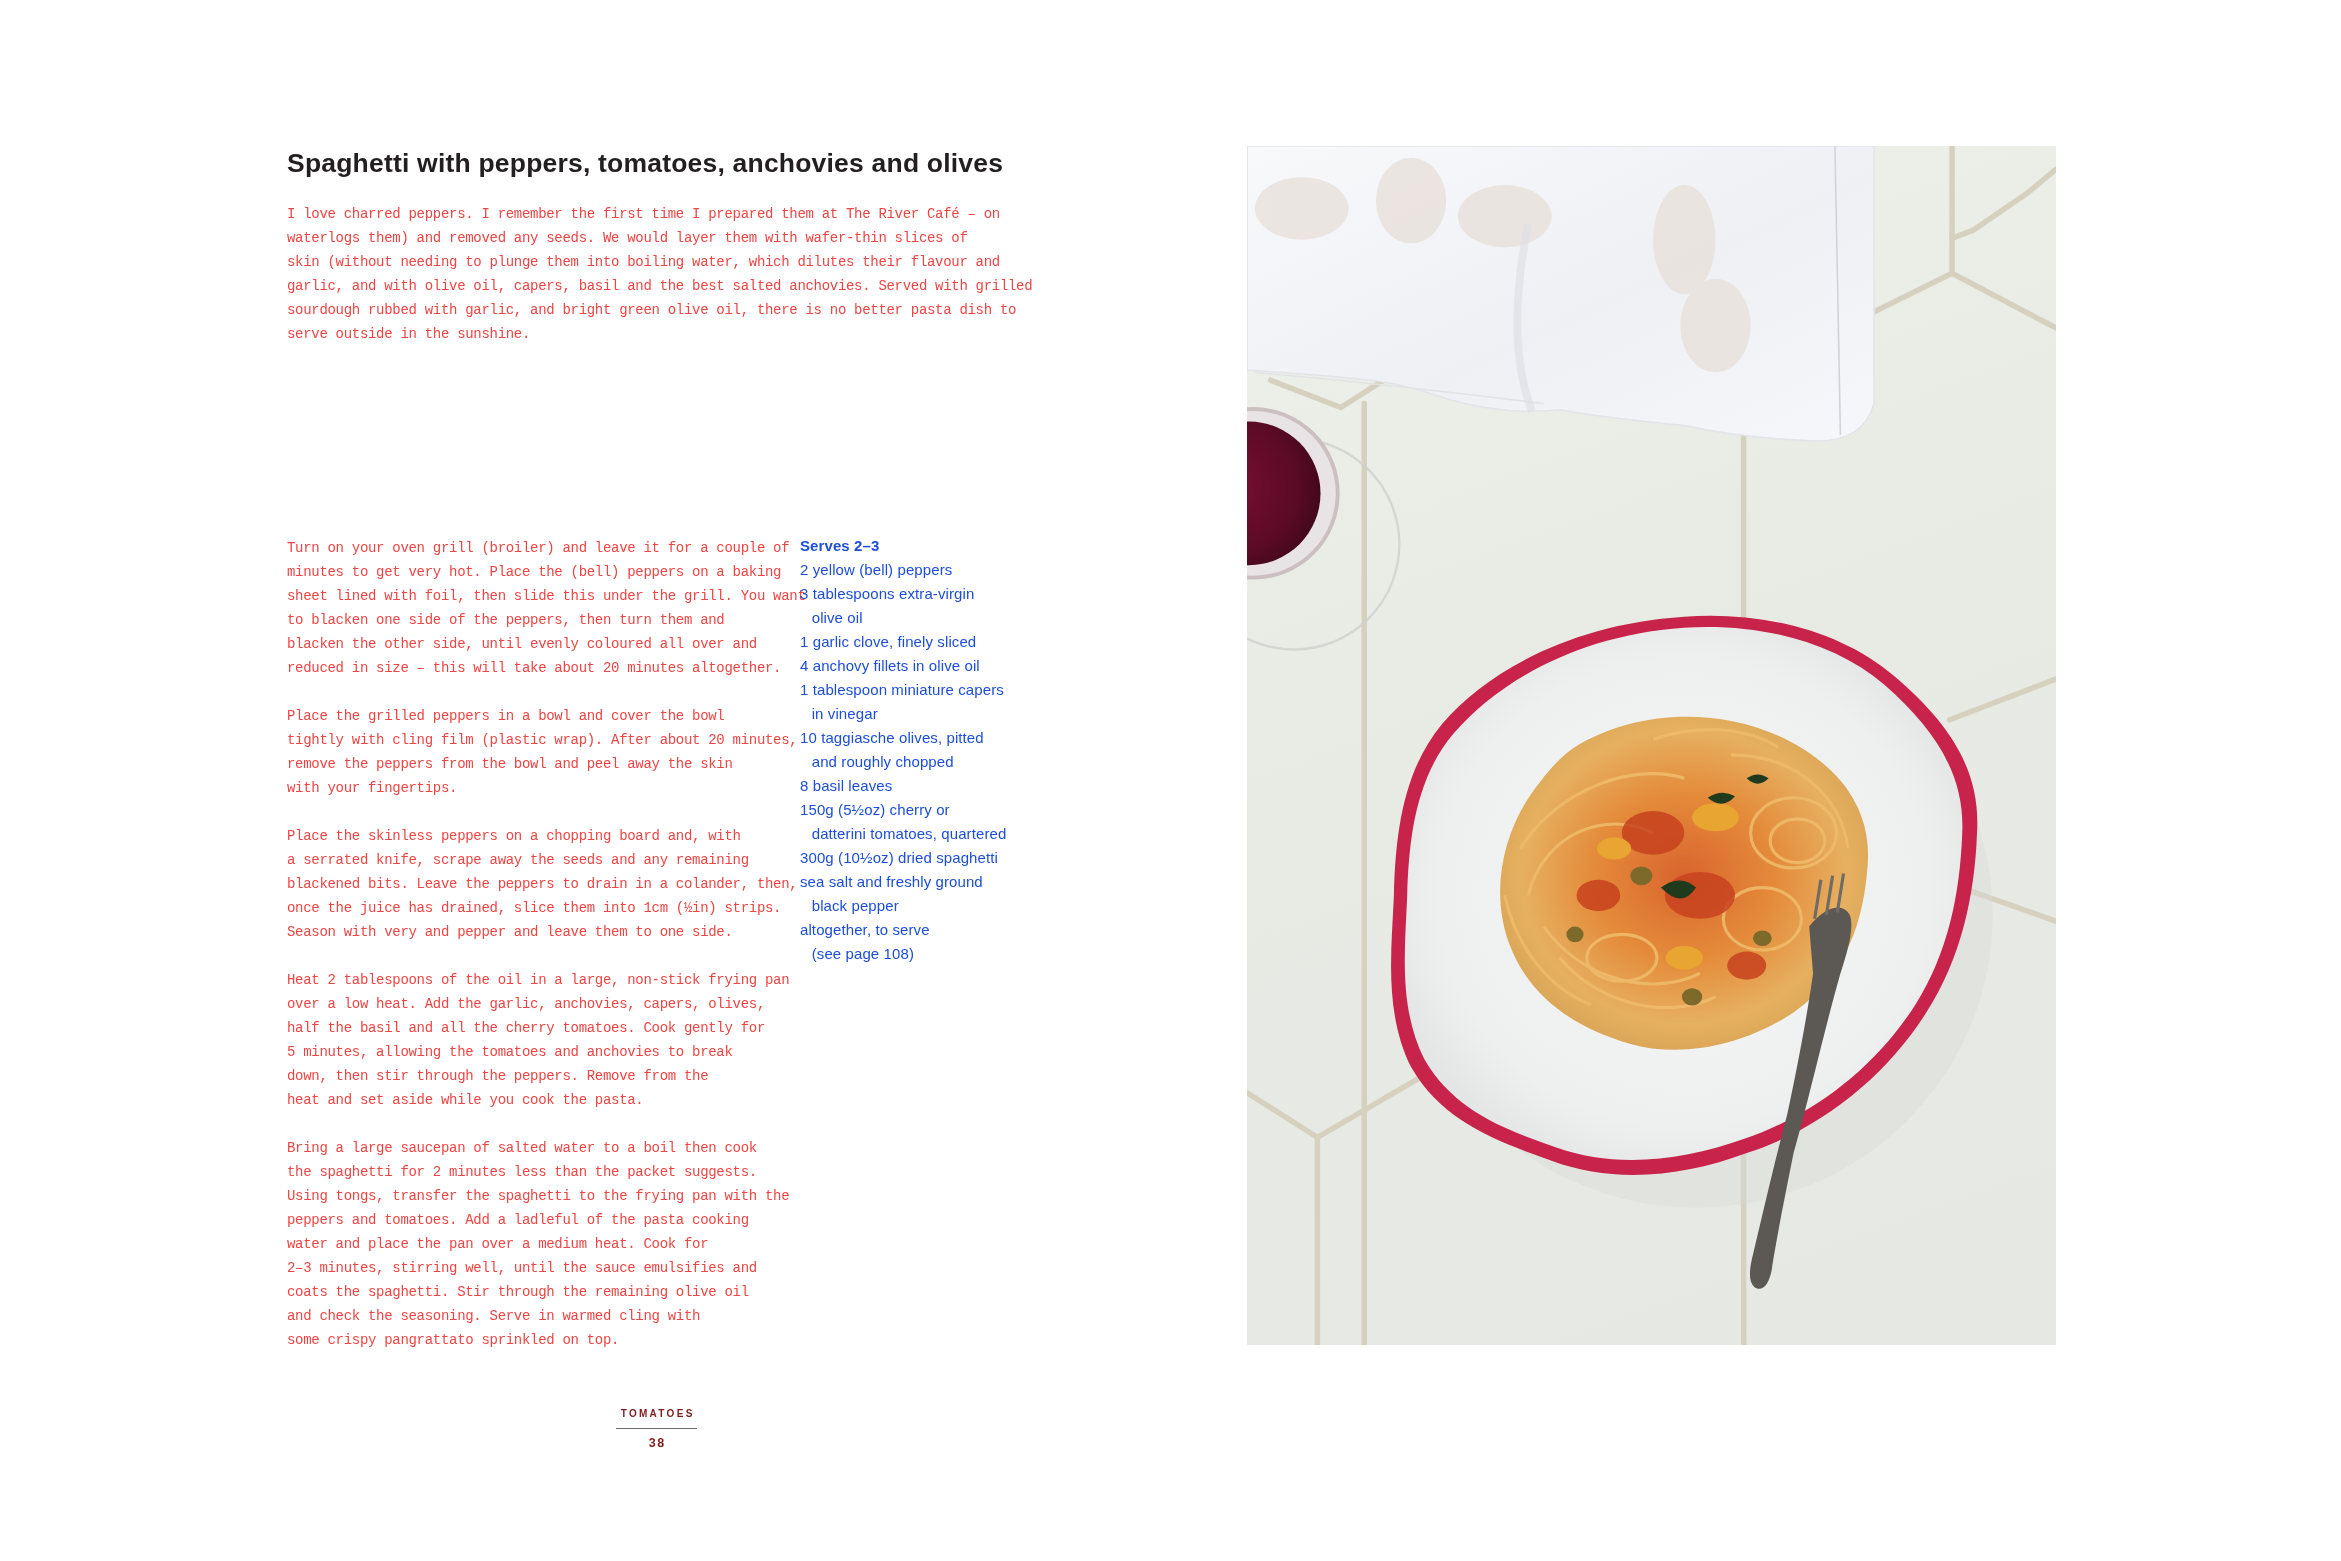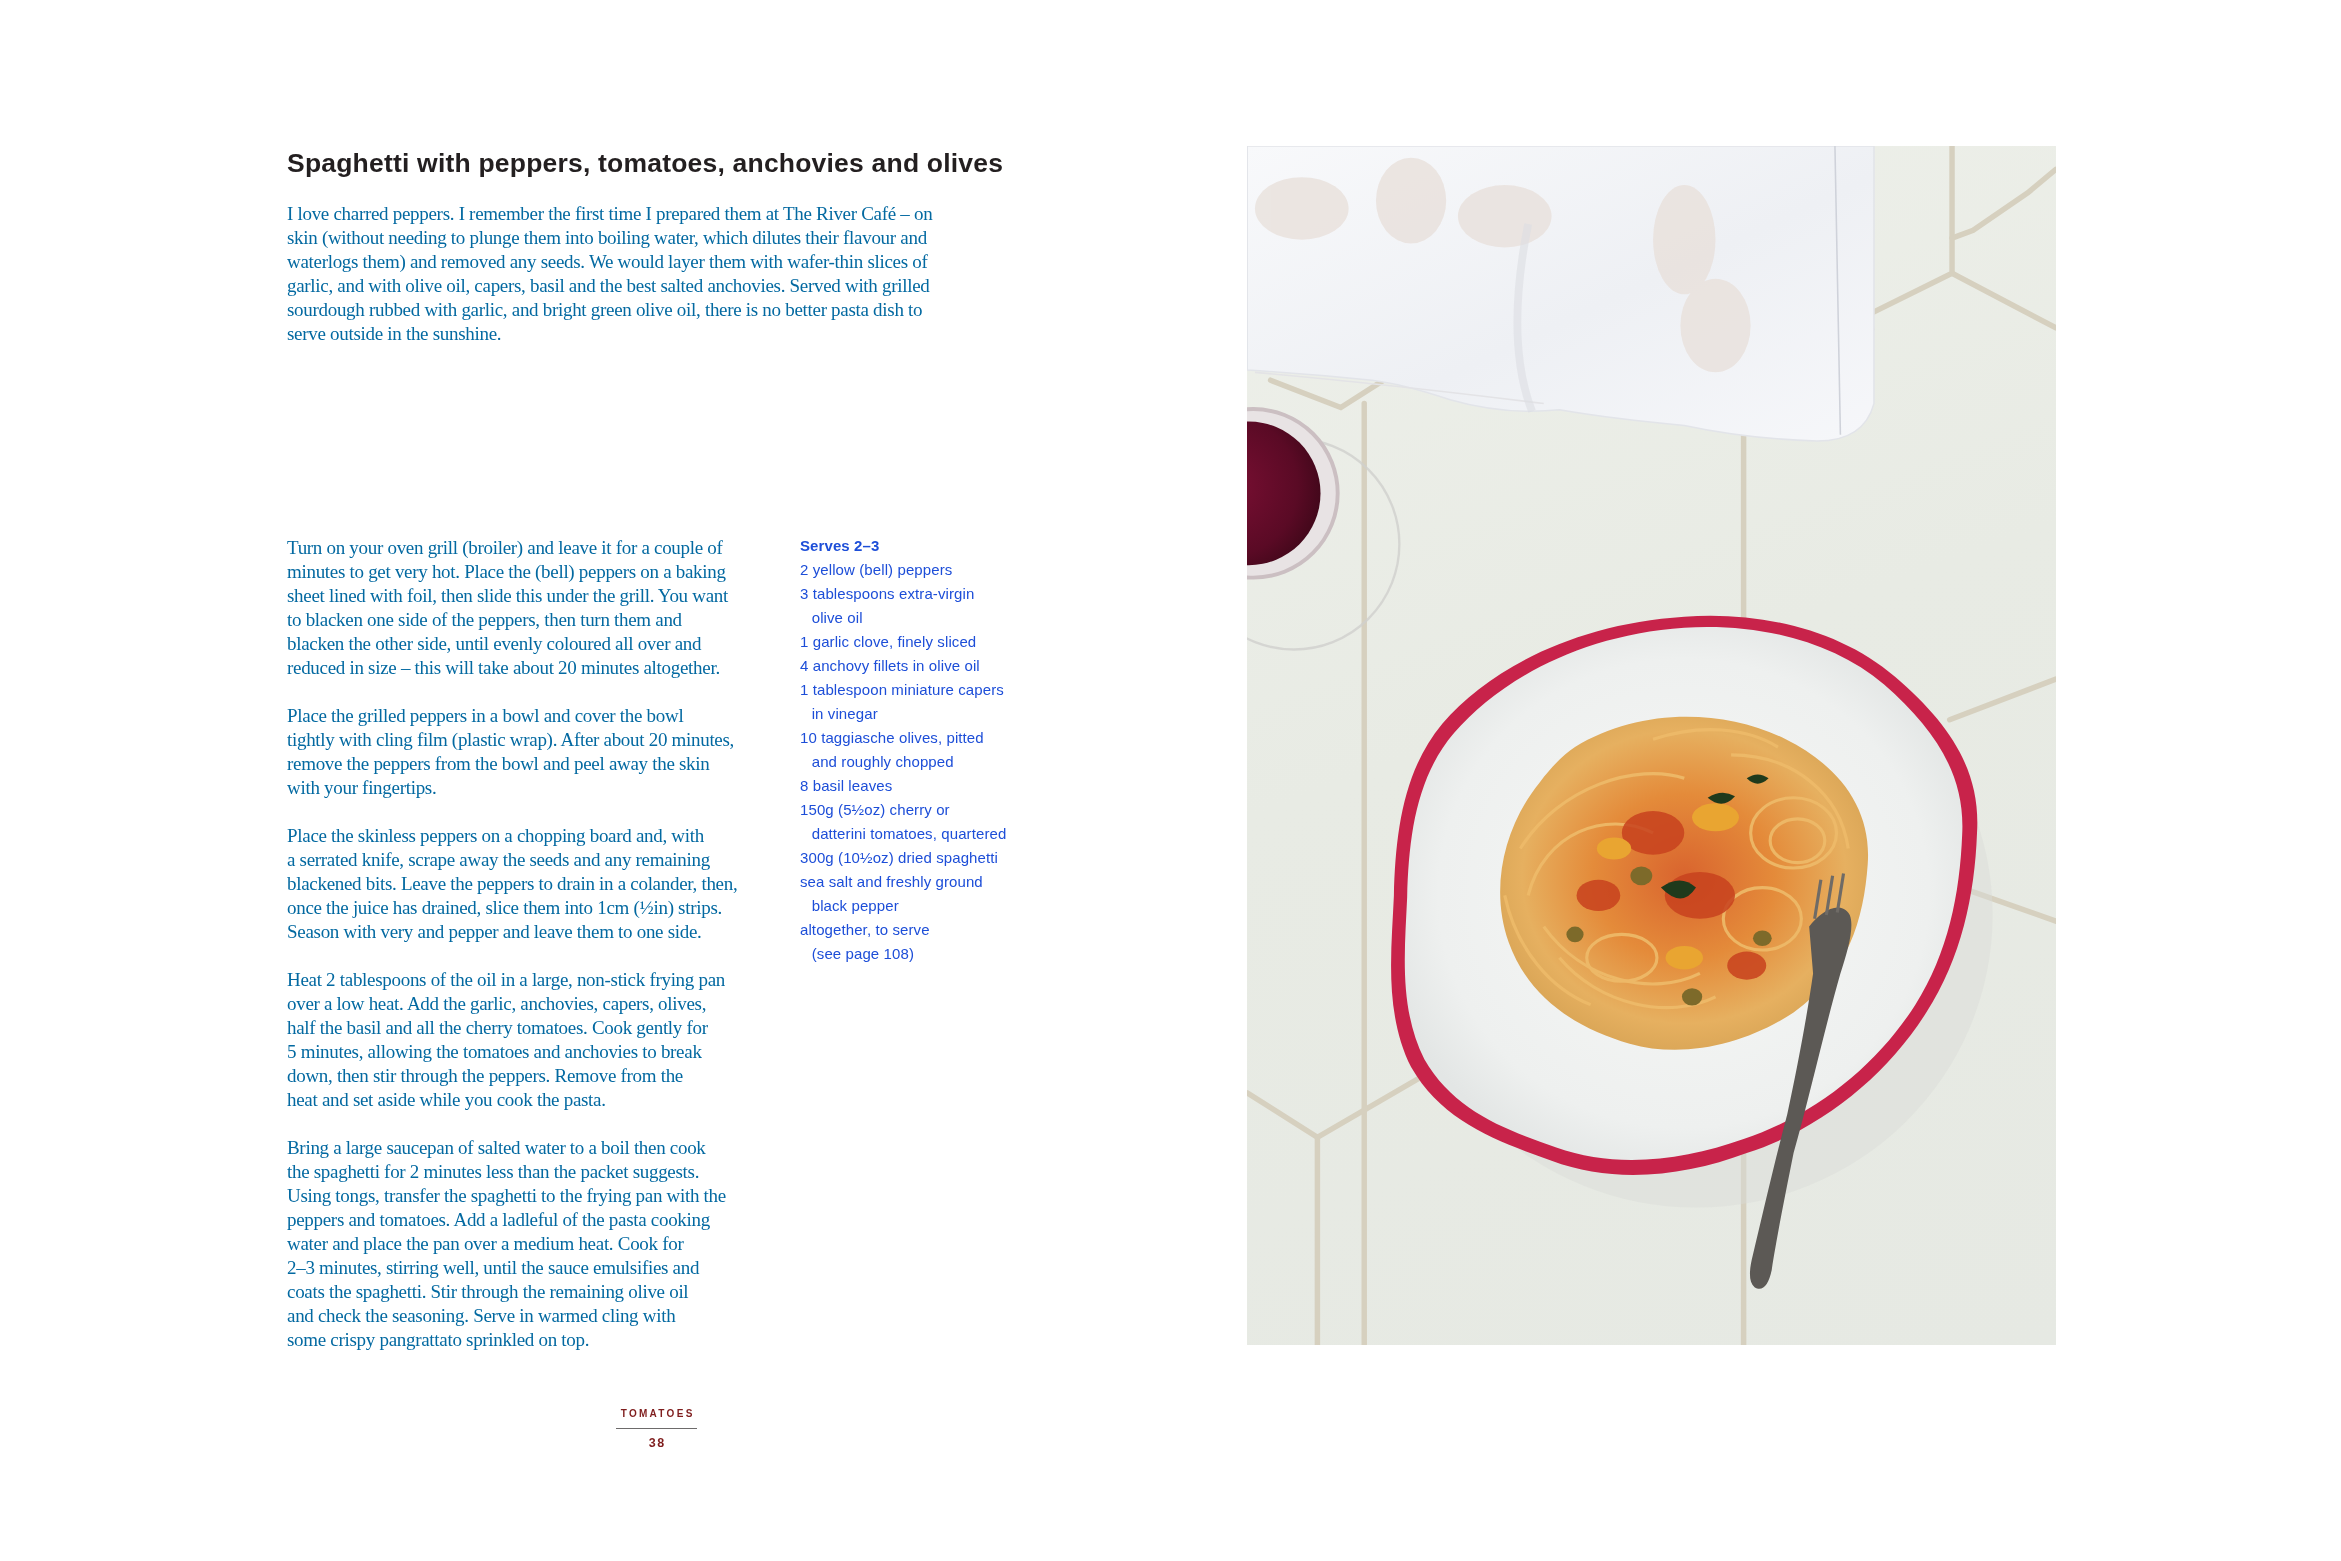--- a/index.html
+++ b/index.html
@@ -7,22 +7,22 @@
     width: 2342px; height: 1561px; background: #ffffff; position: relative; overflow: hidden;
     color: #231f20;
   }
   .page-left { position: absolute; left: 0; top: 0; width: 1171px; height: 1561px; margin-top: 7px; }
   .title {
     position: absolute; left: 287px; top: 141px; margin: 0;
     font-family: "Liberation Sans", sans-serif; font-weight: bold;
     font-size: 26.5px; line-height: 31px; letter-spacing: 0.2px; color: #231f20; white-space: nowrap;
   }
   .serif {
-    font-family: Liberation Serif, serif;
-    font-size: 19px; line-height: 24px; color: #0369a1; letter-spacing: -0.3px;
+    font-family: Liberation Mono, monospace;
+    font-size: 14px; line-height: 24px; color: #ef4444; letter-spacing: -0.3px;
   }
   .intro { position: absolute; left: 287px; top: 195px; width: 749px; margin: 0; }
   .method { position: absolute; left: 287px; top: 529px; width: 500px; }
   .method p { margin: 0 0 24px 0; }
   .line { display: block; white-space: nowrap; }
   .ingredients {
     position: absolute; left: 800px; top: 527px; width: 258px;
     font-family: "Liberation Sans", sans-serif; font-size: 15px; line-height: 24px; color: #1d4ed8;
     letter-spacing: 0.1px;
   }
@@ -41,22 +41,22 @@
   .photo svg { position: absolute; left: 0; top: 0; }
 </style>
 </head>
 <body>
 
 <div class="page-left">
   <h1 class="title">Spaghetti with peppers, tomatoes, anchovies and olives</h1>
 
   <p class="intro serif">
     <span class="line">I love charred peppers. I remember the first time I prepared them at The River Café – on</span>
+    <span class="line">waterlogs them) and removed any seeds. We would layer them with wafer-thin slices of</span>
     <span class="line">skin (without needing to plunge them into boiling water, which dilutes their flavour and</span>
-    <span class="line">waterlogs them) and removed any seeds. We would layer them with wafer-thin slices of</span>
     <span class="line">garlic, and with olive oil, capers, basil and the best salted anchovies. Served with grilled</span>
     <span class="line">sourdough rubbed with garlic, and bright green olive oil, there is no better pasta dish to</span>
     <span class="line">serve outside in the sunshine.</span>
   </p>
 
   <div class="method serif">
     <p>
       <span class="line">Turn on your oven grill (broiler) and leave it for a couple of</span>
       <span class="line">minutes to get very hot. Place the (bell) peppers on a baking</span>
       <span class="line">sheet lined with foil, then slide this under the grill. You want</span>

